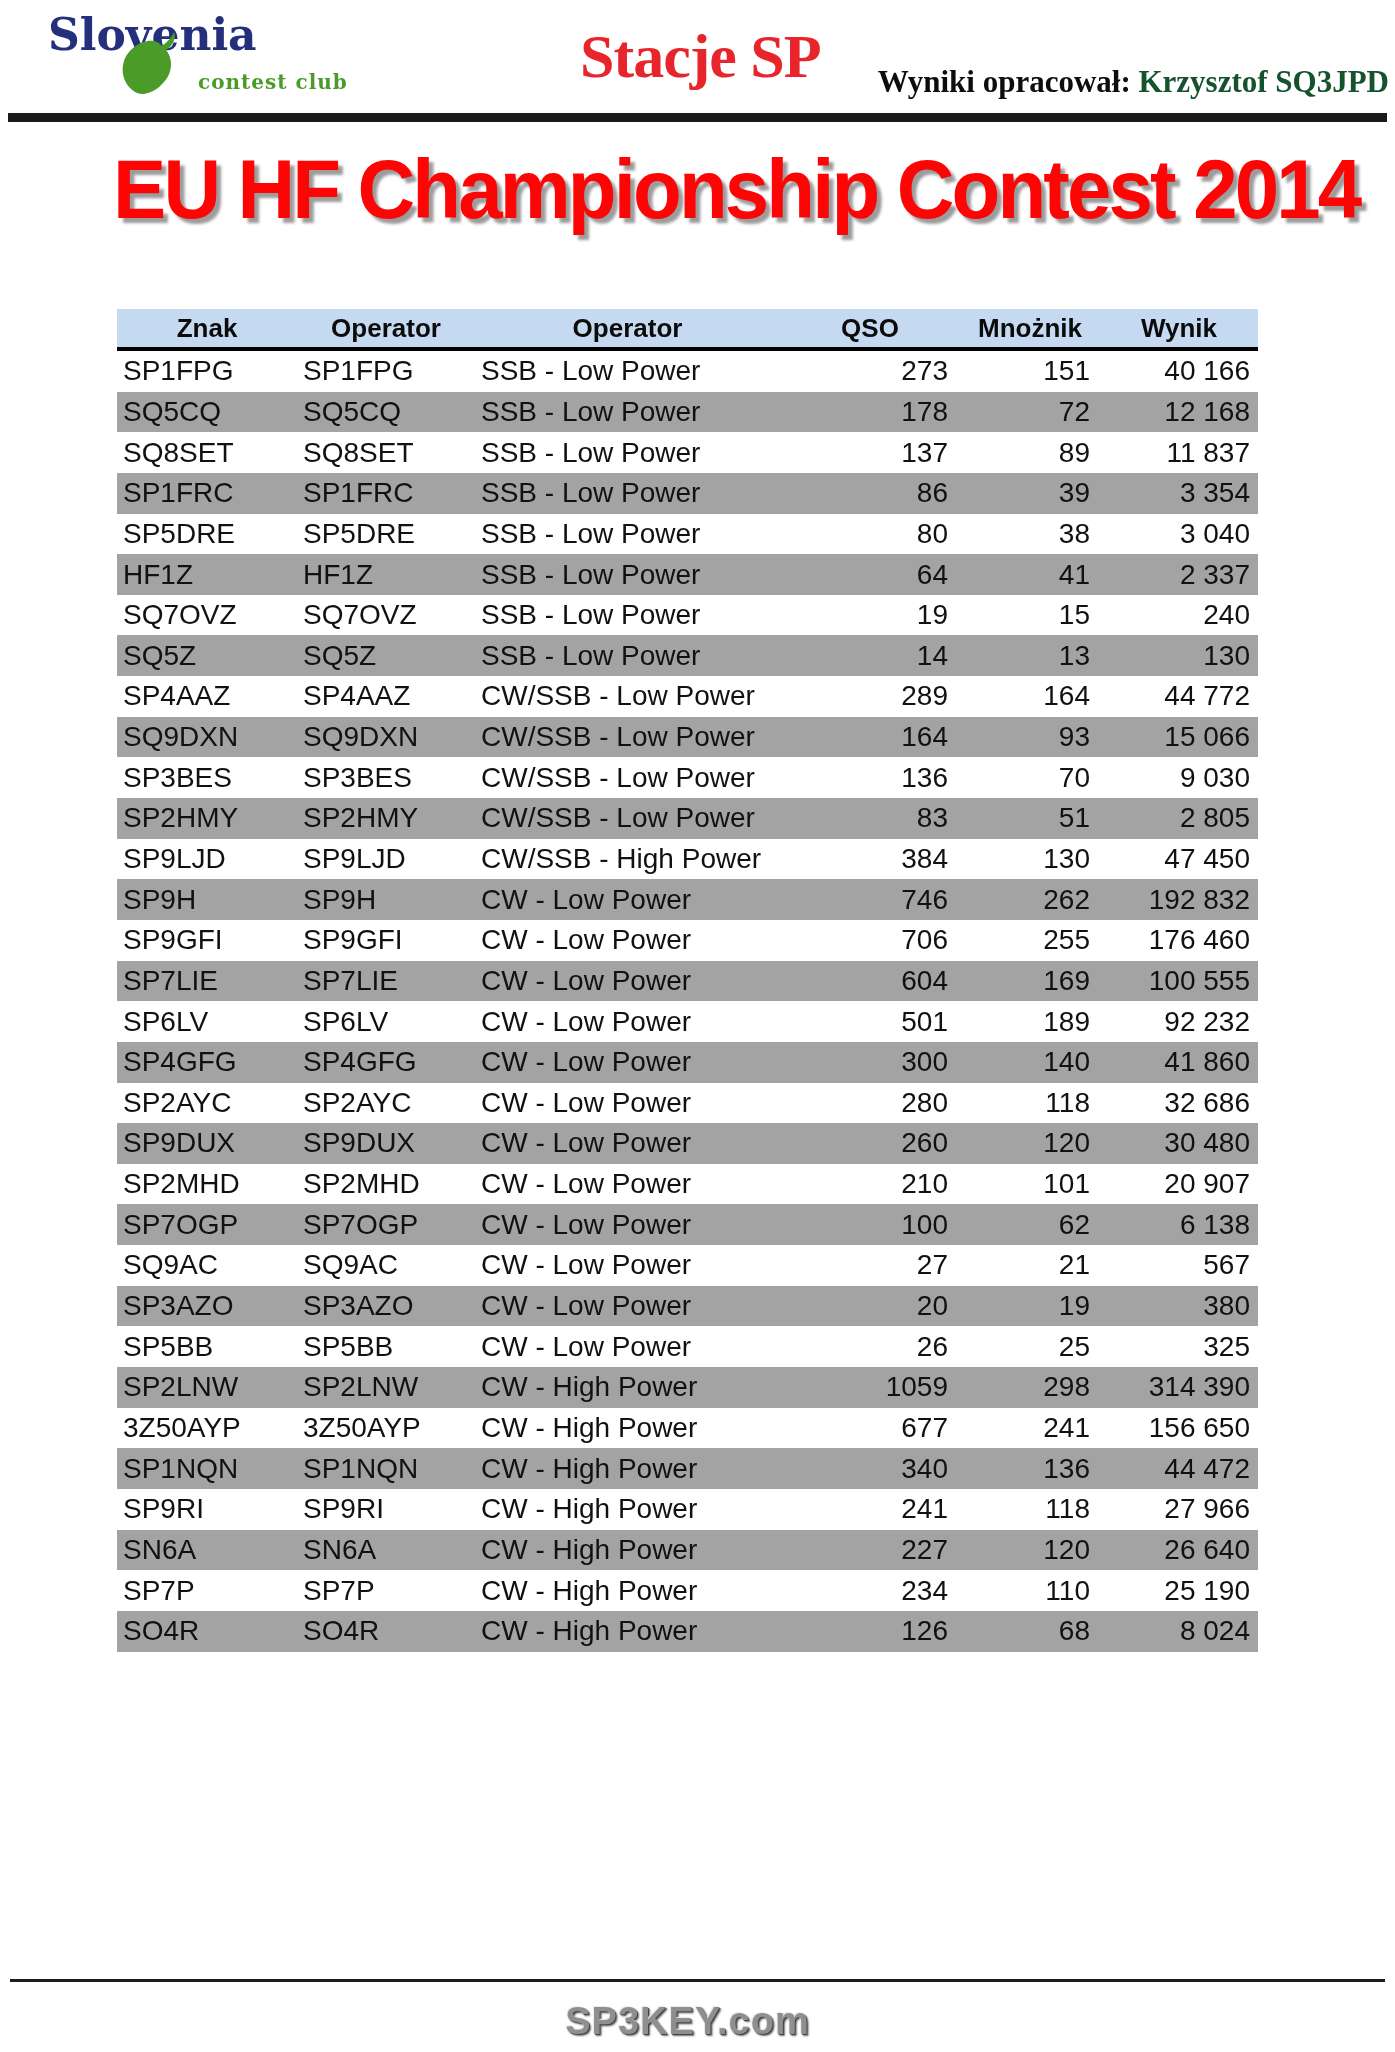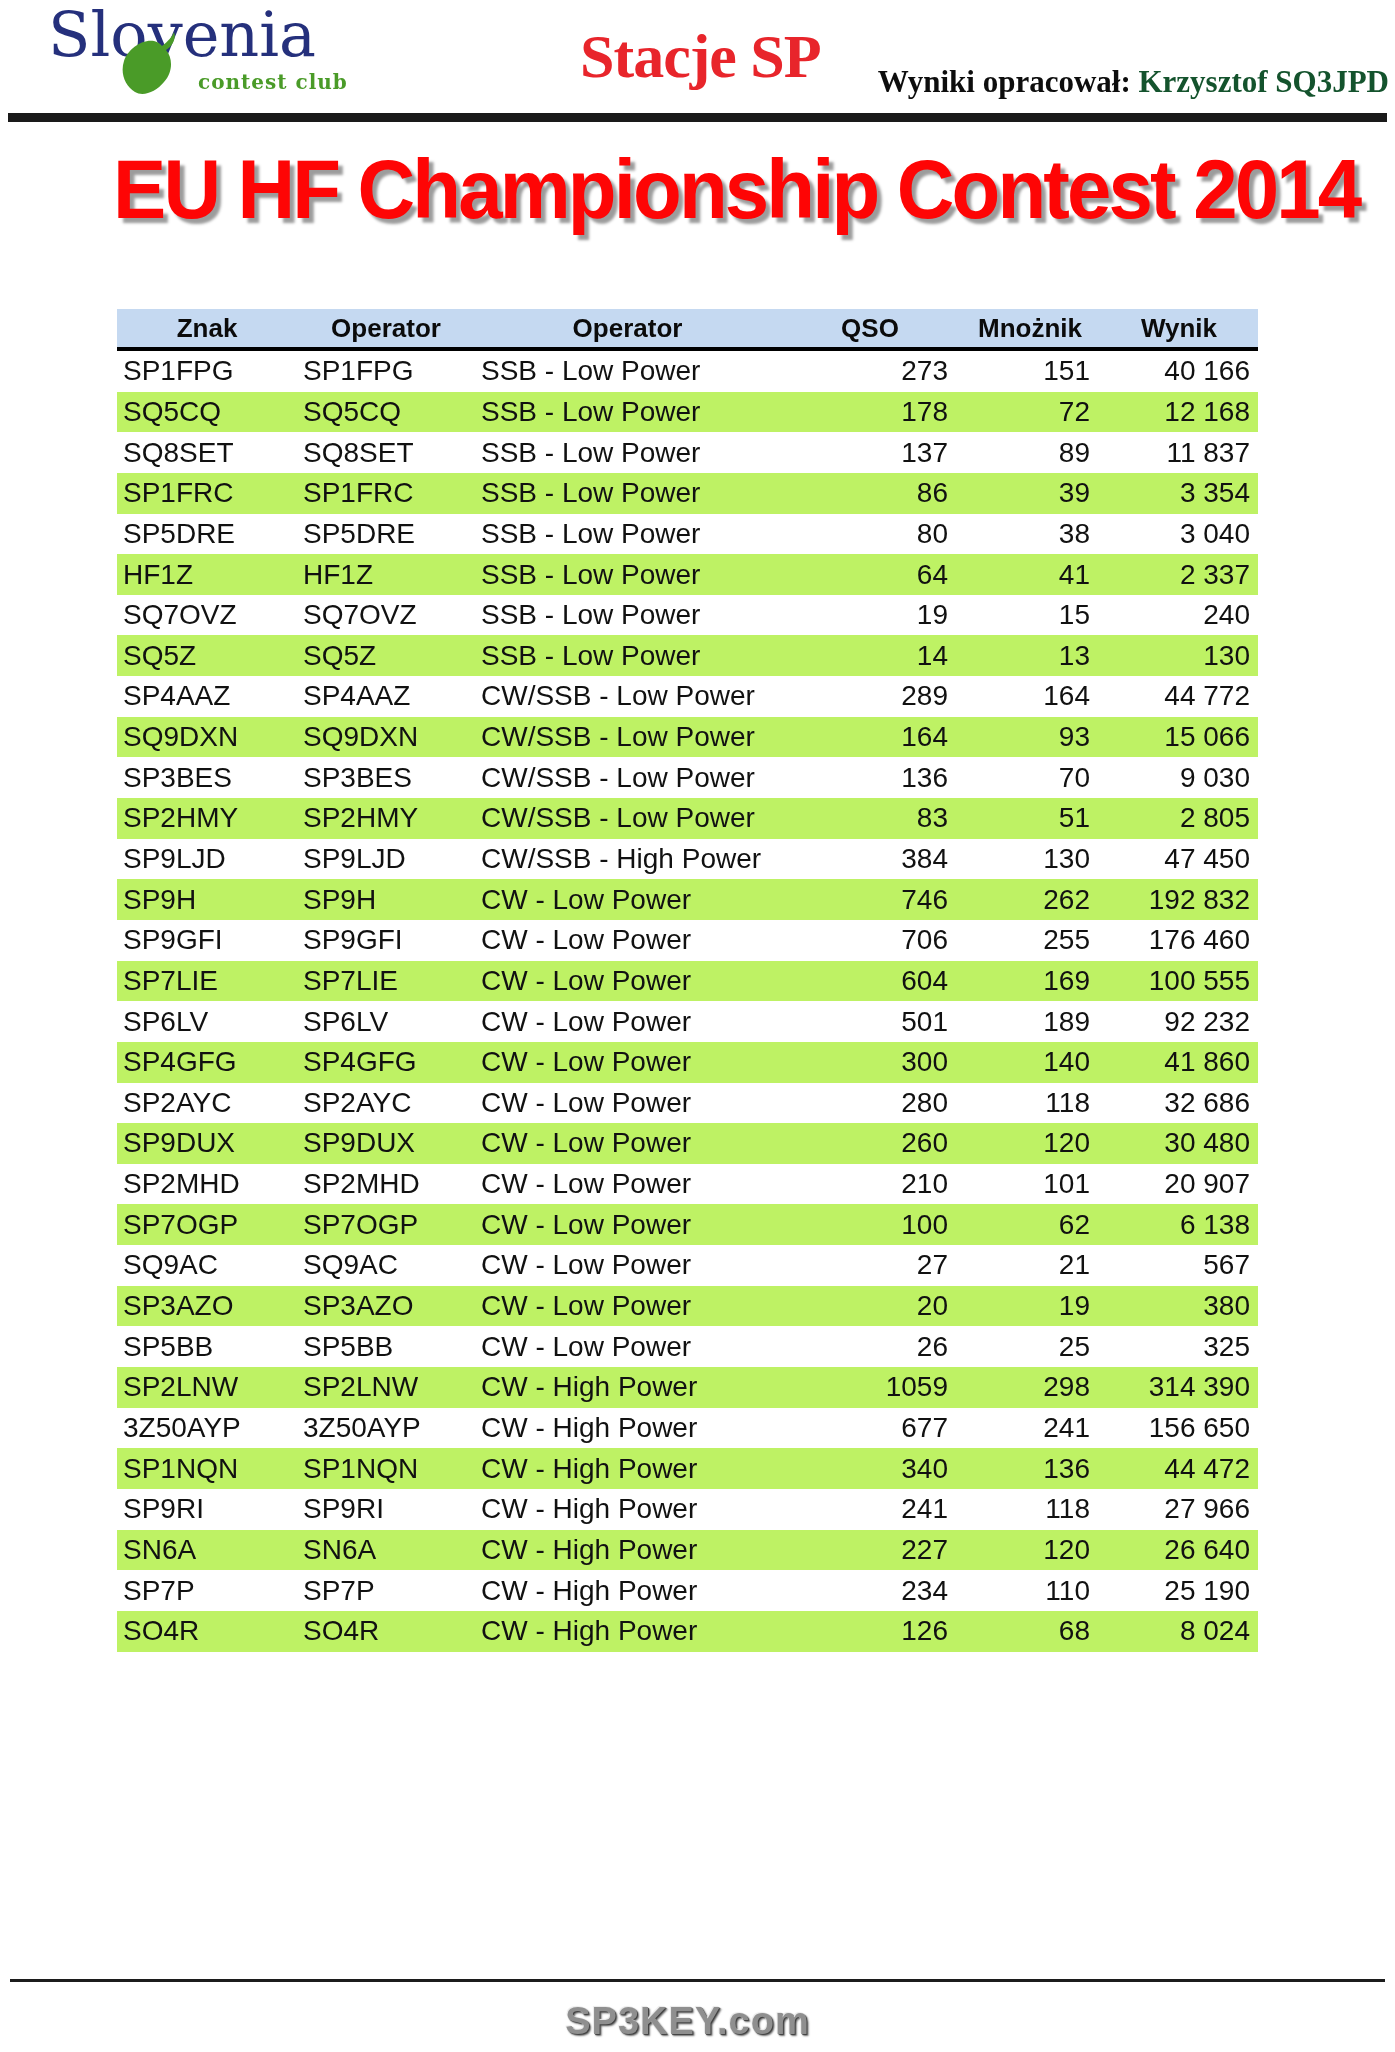--- a/index.html
+++ b/index.html
@@ -5,22 +5,22 @@
   html,body { margin:0; padding:0; background:#ffffff; }
   #page {
     position:relative; width:1395px; height:2052px; background:#ffffff;
     overflow:hidden; font-family:"Liberation Sans", sans-serif; color:#000;
   }
 
   
   #logo { position:absolute; left:48px; top:6px; width:345px; height:95px; }
   .logo-main {
     position:absolute; left:0; top:0;
-    font-family:"DejaVu Serif", serif; font-weight:normal;
-    font-size:62px; line-height:58px; color:#25307c; letter-spacing:0px;
+    font-family:"DejaVu Serif", serif; font-weight:bold;
+    font-size:44px; line-height:58px; color:#25307c; letter-spacing:0px;
   }
   .logo-sub {
     position:absolute; left:150px; top:64px;
     font-family:"DejaVu Serif", serif; font-weight:bold;
     font-size:20px; color:#4a9b28; letter-spacing:1px; white-space:nowrap;
   }
   .leaf { position:absolute; left:70px; top:24px; width:60px; height:66px; z-index:3; }
 
   .subtitle {
     position:absolute; left:580px; top:24px;
@@ -55,21 +55,21 @@
     font-family:"Liberation Sans", sans-serif; font-size:28px; color:#111;
   }
   #results thead th {
     background:#c5d9f1; height:38px; padding:0;
     border-bottom:4px solid #000;
     font-weight:bold; font-size:26px; text-align:center; color:#0b0b0b;
   }
   #results td {
     height:40.65px; padding:0; white-space:nowrap; overflow:hidden;
   }
-  #results tr.even { background:#bef264; }
+  #results tr.even { background:#a3a3a3; }
   .col-znak, .col-operator, .col-kategoria { text-align:left; padding-left:6px !important; }
   .col-qso     { text-align:right; padding-right:12px !important; }
   .col-mnoznik { text-align:right; padding-right:10px !important; }
   .col-wynik   { text-align:right; padding-right:8px  !important; }
 
   
   .footer-rule {
     position:absolute; left:10px; top:1979px; width:1375px; height:3px; background:#1c1c1c;
   }
   .footer-site {

